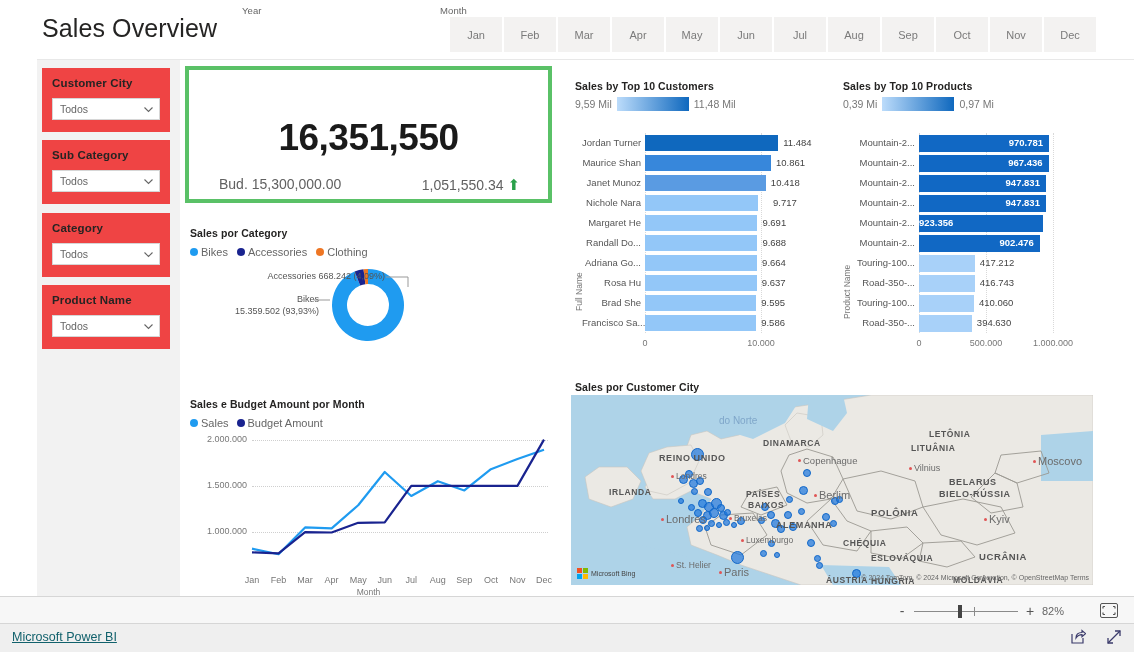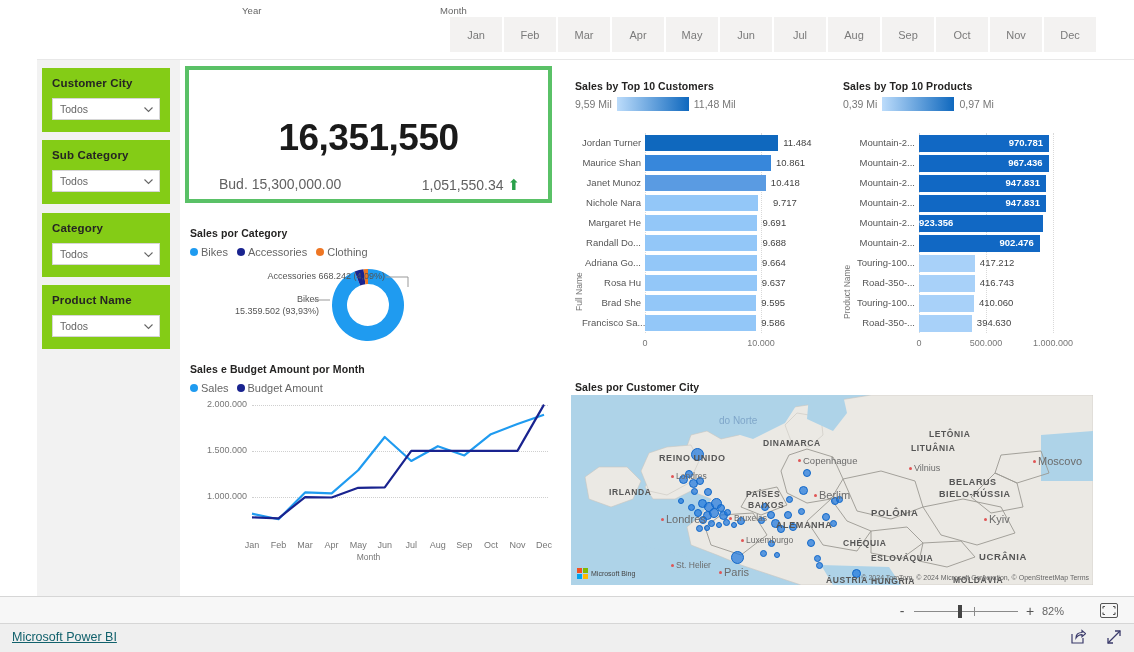--- a/index.html
+++ b/index.html
@@ -33,21 +33,21 @@
   .tile {
     background:#f3f2f1; color:#7a7a7a;
     font-size:11px; height:35px; display:flex; align-items:center; justify-content:center;
     cursor:pointer; user-select:none;
   }
   .tile.sel { background:#252423; color:#ffffff; font-weight:700; }
 
   
   .rail { position:absolute; left:37px; top:60px; width:143px; height:536px; background:#f2f2f2; }
   .slicer-card {
-    position:absolute; left:42px; width:128px; height:64px; background:#84cc16;
+    position:absolute; left:42px; width:128px; height:64px; background:#ef4444;
   }
   .slicer-title {
     position:absolute; left:10px; top:9px; font-size:11.5px; color:#252423; font-weight:700;
     letter-spacing:.15px;
   }
   .slicer-drop {
     position:absolute; left:10px; top:30px; width:108px; height:22px;
     border:1px solid #d6d6d6; background:#fff; cursor:pointer;
   }
   .slicer-drop .val {
@@ -109,21 +109,21 @@
   .bar-rect { position:absolute; }
   .bar-val { position:absolute; font-size:9.5px; white-space:nowrap; }
   .axis-lbl { position:absolute; font-size:9px; color:#777; }
   .axis-y-title {
     position:absolute; font-size:8.5px; color:#777;
     transform-origin:0 0; transform:rotate(-90deg); white-space:nowrap;
   }
   .gridv { position:absolute; width:1px; border-left:1px dotted #d9d9d9; }
 
   
-  .line-vis { left:181px; top:345px; width:375px; height:216px; }
+  .line-vis { left:181px; top:380px; width:375px; height:216px; }
   .line-legend { position:absolute; left:9px; top:26px; display:flex; gap:8px; align-items:center; }
   .gridh { position:absolute; border-top:1px dotted #cfcfcf; }
 
   
   .map-vis { left:566px; top:363px; width:532px; height:216px; }
   .map-frame { position:absolute; left:5px; top:21px; width:522px; height:190px; overflow:hidden; background:#e9ecef; }
   .map-label { position:absolute; font-weight:700; color:#555; letter-spacing:.6px; white-space:nowrap; }
   .map-city { position:absolute; color:#6b6b6b; white-space:nowrap; }
   .map-sea  { position:absolute; color:#7fa6c9; white-space:nowrap; font-style:normal; }
   .bub { position:absolute; border-radius:50%; background:rgba(31,119,220,.72); border:1px solid #1268c9; }
@@ -162,20 +162,21 @@
 </style>
 </head>
 <body>
 
 <div class="app">
   <div class="canvas">
 
     <div class="white-left"></div>
 
     <div class="header-band"></div>
+    <div class="report-title">Sales Overview</div>
 
     <div class="slicer-label" style="left:242px; top:5px;">Year</div>
 
     <div class="slicer-label" style="left:440px; top:5px;">Month</div>
     <div class="tile-row" id="month-tiles" style="left:450px; top:17px;">
         <div class="tile" style="width: 52px;">Jan</div>
         <div class="tile" style="width: 52px;">Feb</div>
         <div class="tile" style="width: 52px;">Mar</div>
         <div class="tile" style="width: 52px;">Apr</div>
         <div class="tile" style="width: 52px;">May</div>

